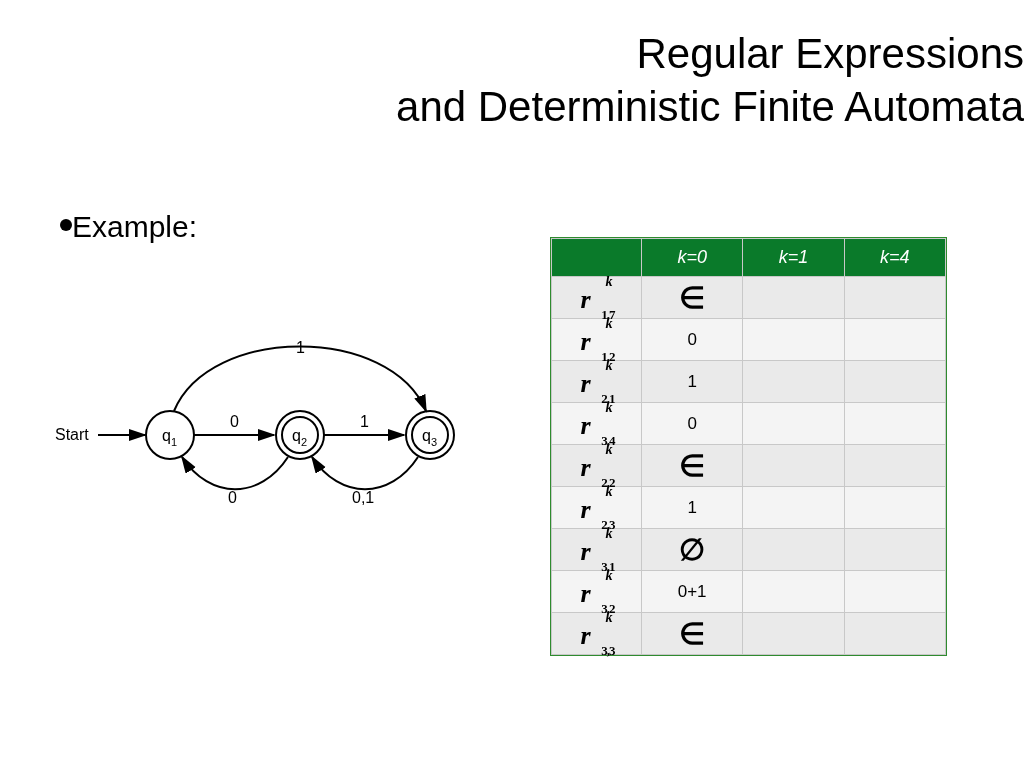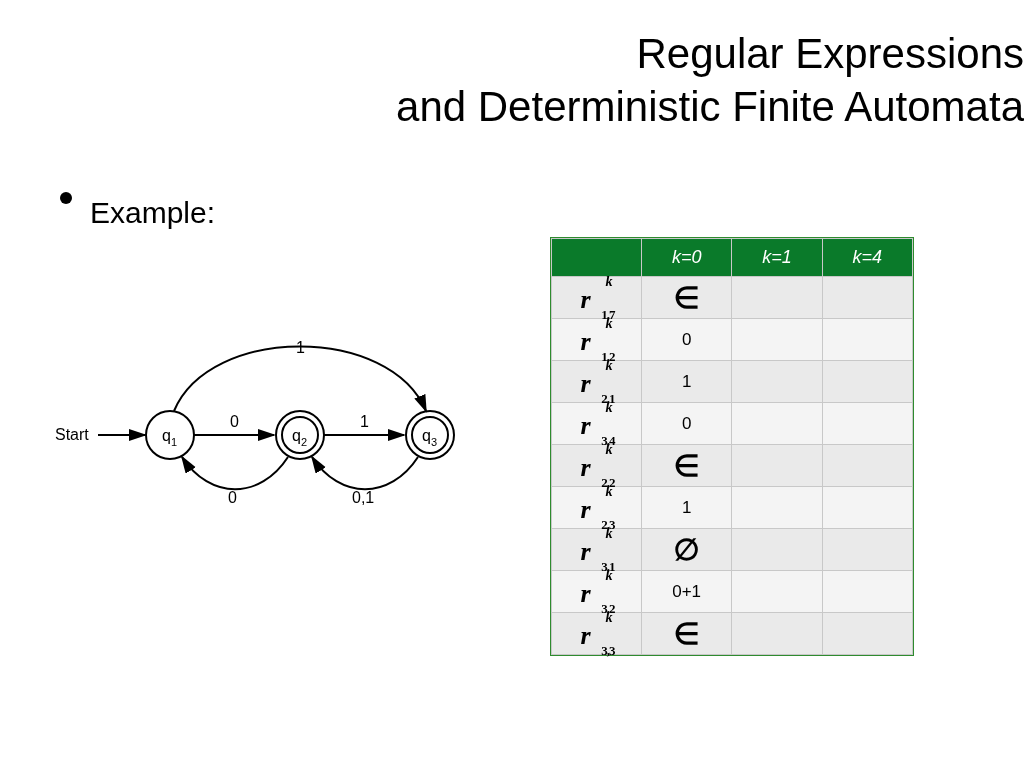--- a/index.html
+++ b/index.html
@@ -14,25 +14,24 @@
   }
   .title {
     text-align: right;
     font-size: 42px;
     line-height: 1.25;
     padding-top: 28px;
     font-weight: 400;
   }
   .bullet-row {
     position: absolute;
-    top: 196px;
+    top: 210px;
     left: 60px;
     display: flex;
-    align-items: flex-start;
-    gap: 18px;
+    align-items: center;
   }
   .bullet-dot {
     width: 12px;
     height: 12px;
     background: #000;
     border-radius: 50%;
     margin-top: -4px;
   }
   .bullet-text {
     font-size: 30px;
@@ -61,21 +60,21 @@
     stroke: #000;
     stroke-width: 2;
   }
   .arrowhead { fill: #000; }
 
   
   .table-wrap {
     position: absolute;
     top: 237px;
     left: 550px;
-    width: 364px;
+    width: 397px;
     border: 1px solid #2e8b2e;
   }
   table {
     border-collapse: collapse;
     width: 100%;
   }
   td, th {
     border: 1px solid #c8c8c8;
     height: 42px;
     text-align: center;

